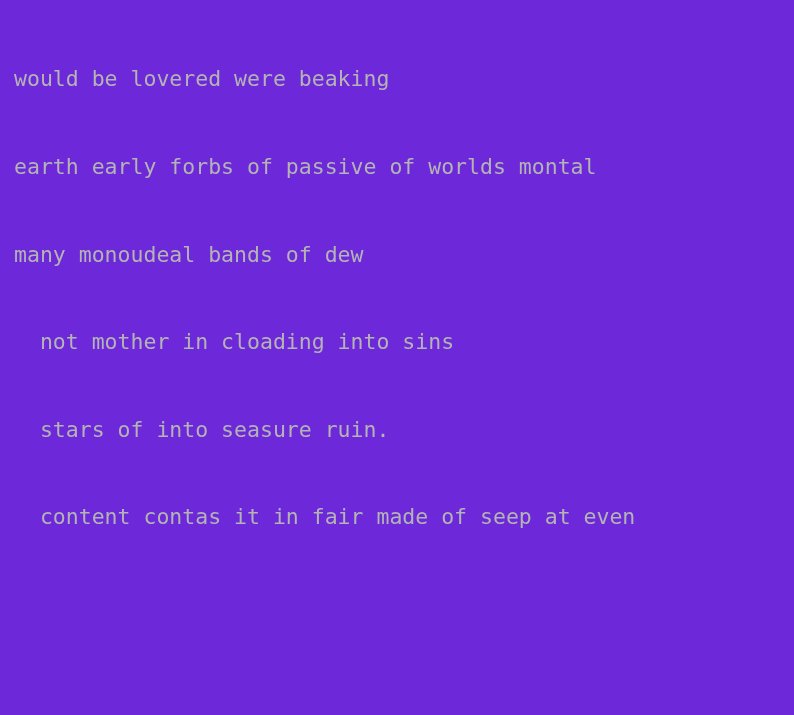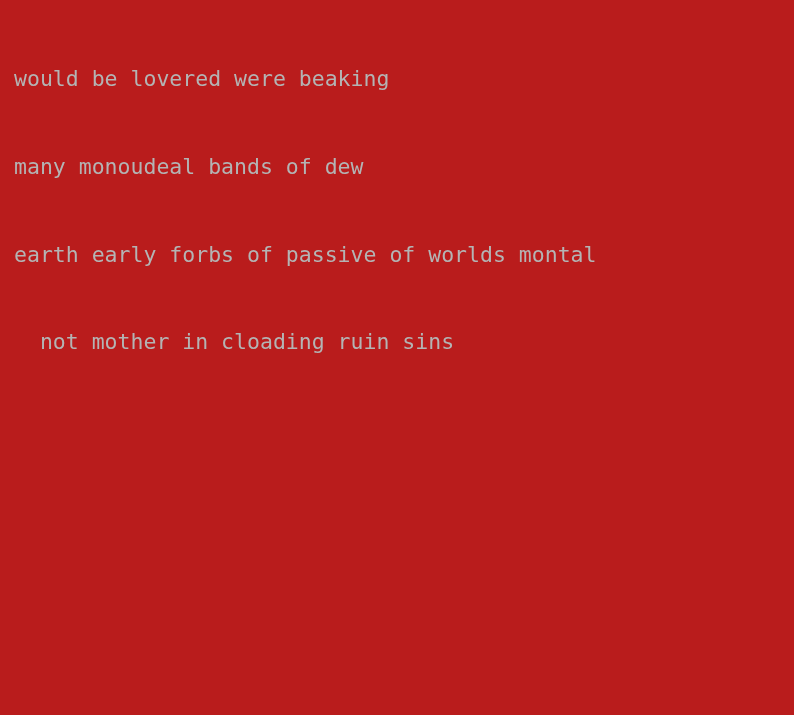--- a/index.html
+++ b/index.html
@@ -12,21 +12,21 @@
     background: #2f2f2f;
     font-family: "DejaVu Sans Mono", "Liberation Mono", monospace;
     overflow: hidden;
   }
 
   #terminal {
     box-sizing: border-box;
     width: 794px;
     height: 715px;
     padding: 6px 24px 0 14px;
-    background: #b91c1c;
+    background: #6d28d9;
   }
 
   
   .poem {
     color: #b4b4b4;
     font-size: 21.5px;
     line-height: 29.2px;
     white-space: pre;
     letter-spacing: 0px;
   }
@@ -35,23 +35,25 @@
     min-height: 29.2px;
   }
 </style>
 </head>
 <body>
 
 <div id="terminal">
 
   <div class="poem">
     <div class="poem-line">would be lovered were beaking</div>
+    <div class="poem-line">earth early forbs of passive of worlds montal</div>
     <div class="poem-line">many monoudeal bands of dew</div>
-    <div class="poem-line">earth early forbs of passive of worlds montal</div>
-    <div class="poem-line">  not mother in cloading ruin sins</div>
+    <div class="poem-line">  not mother in cloading into sins</div>
+    <div class="poem-line">  stars of into seasure ruin.</div>
+    <div class="poem-line">  content contas it in fair made of seep at even</div>
     
     
     
     
     
     
     
     
   </div>
 

